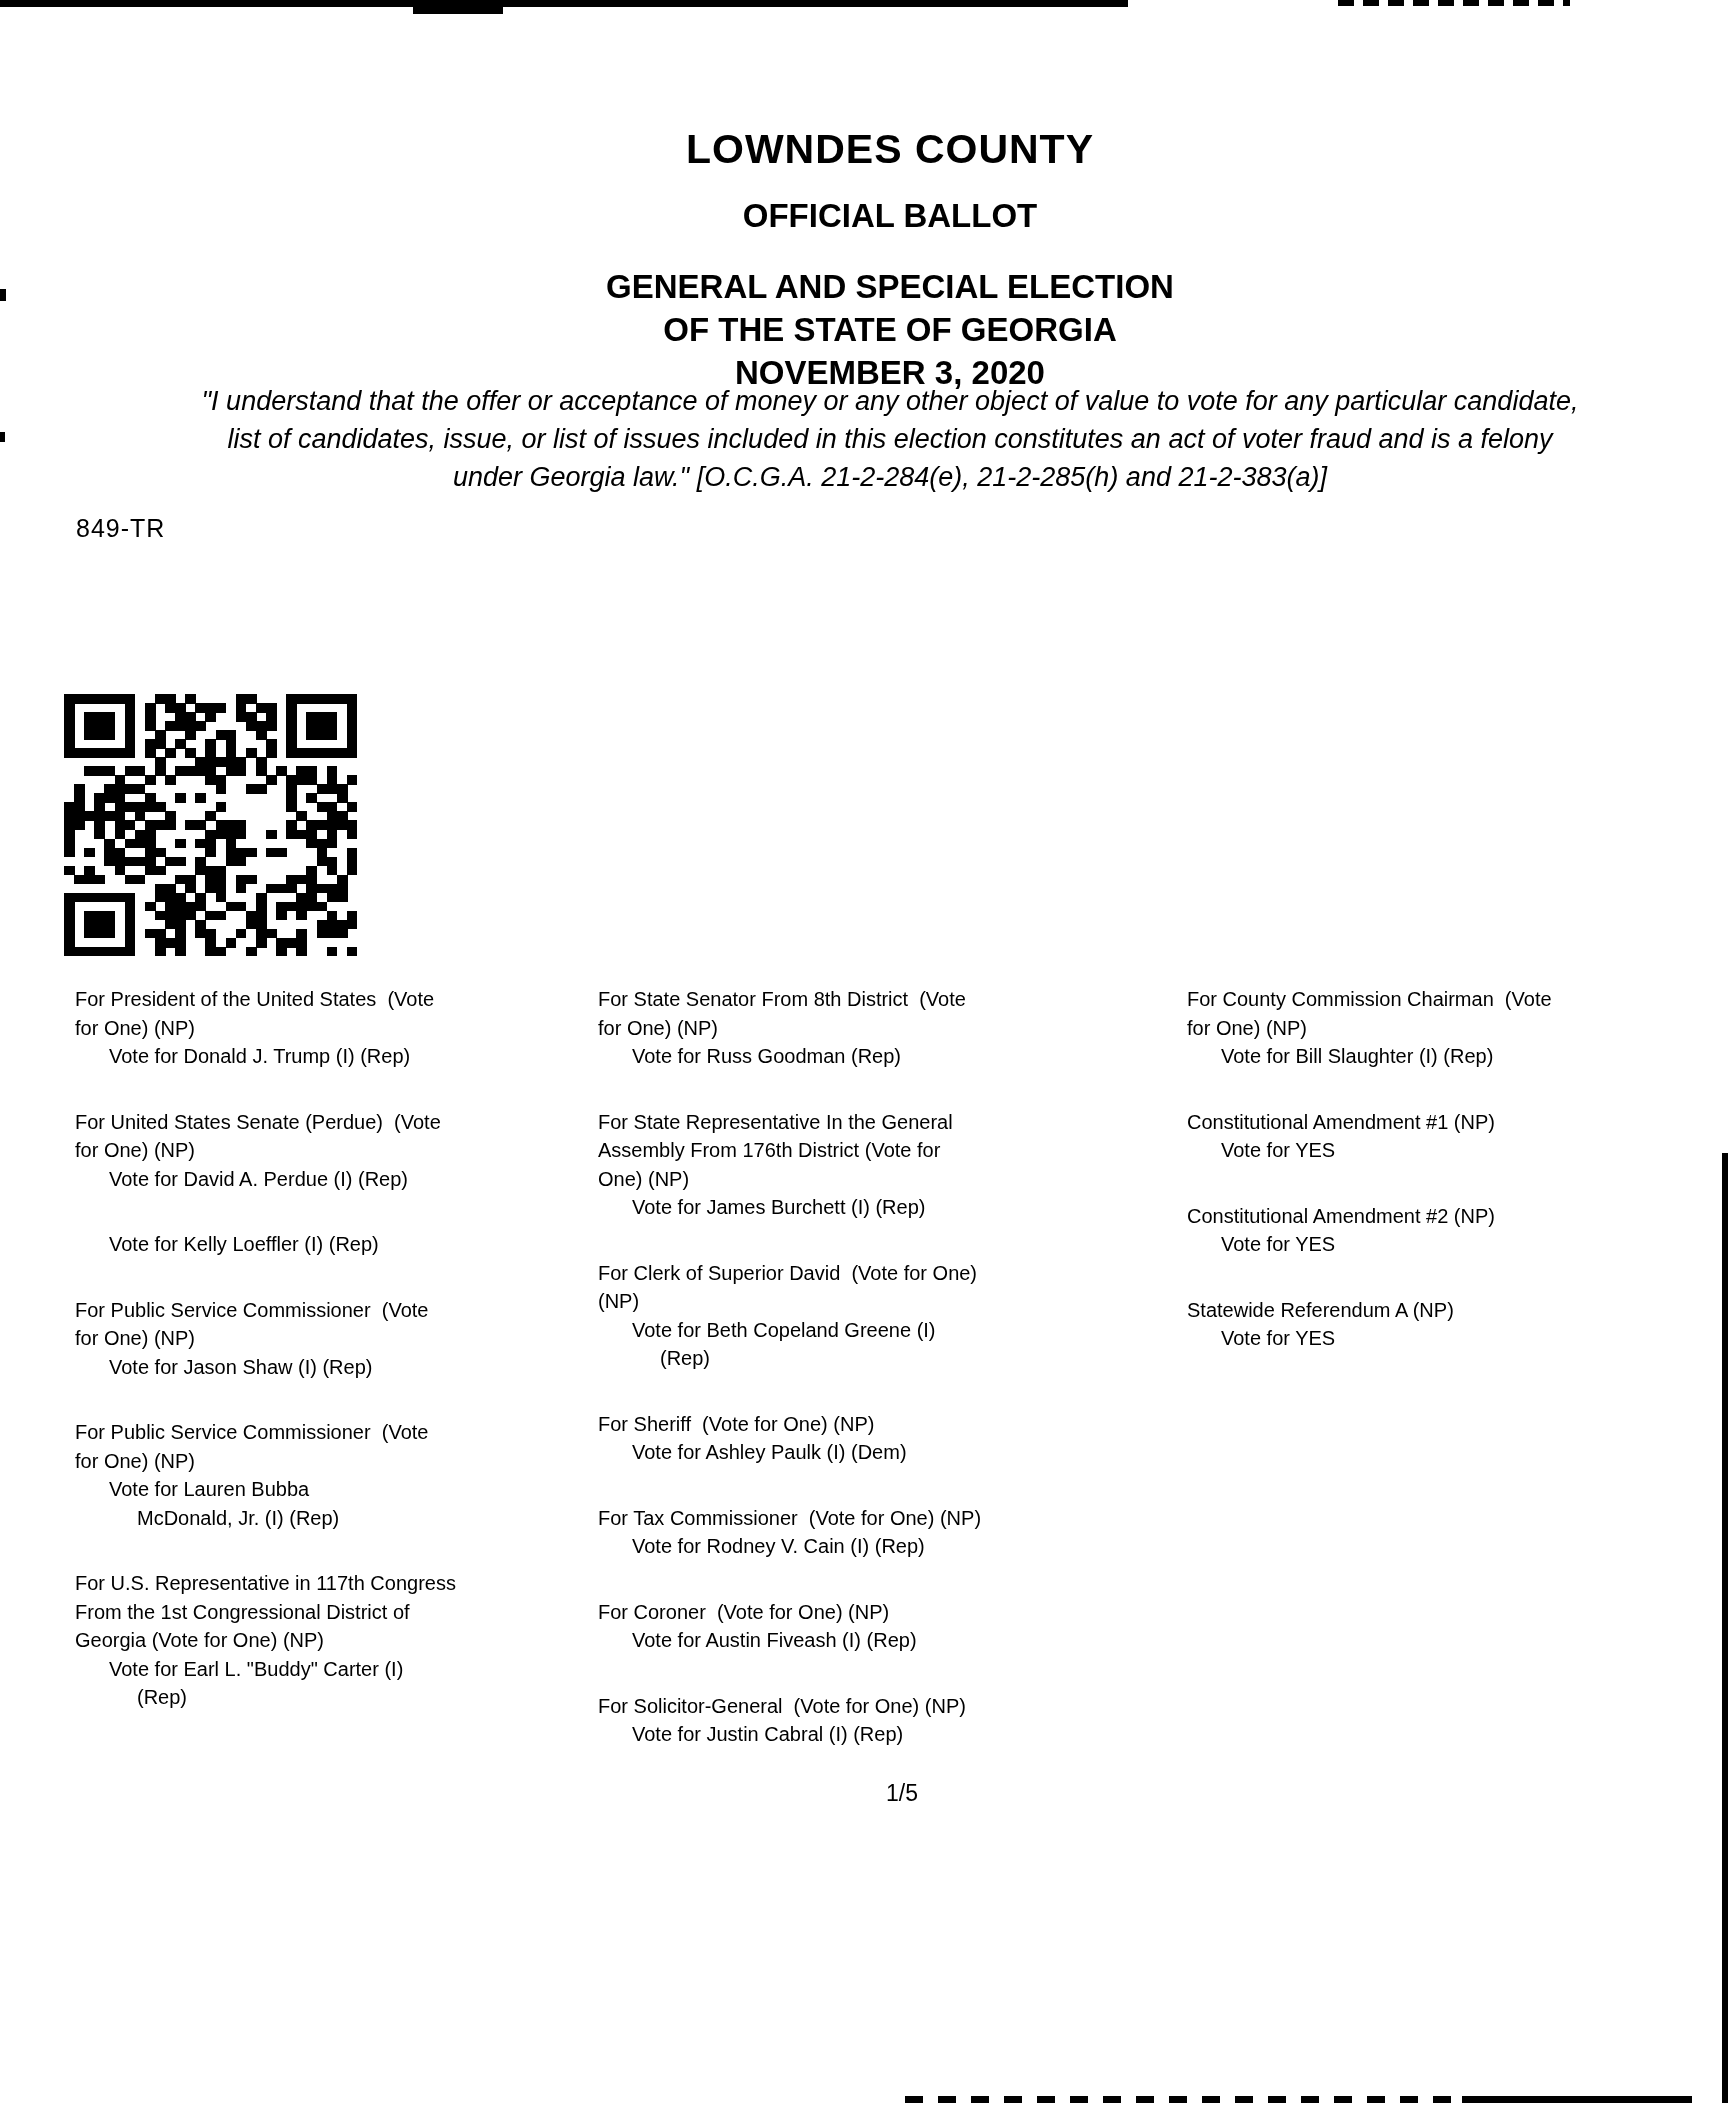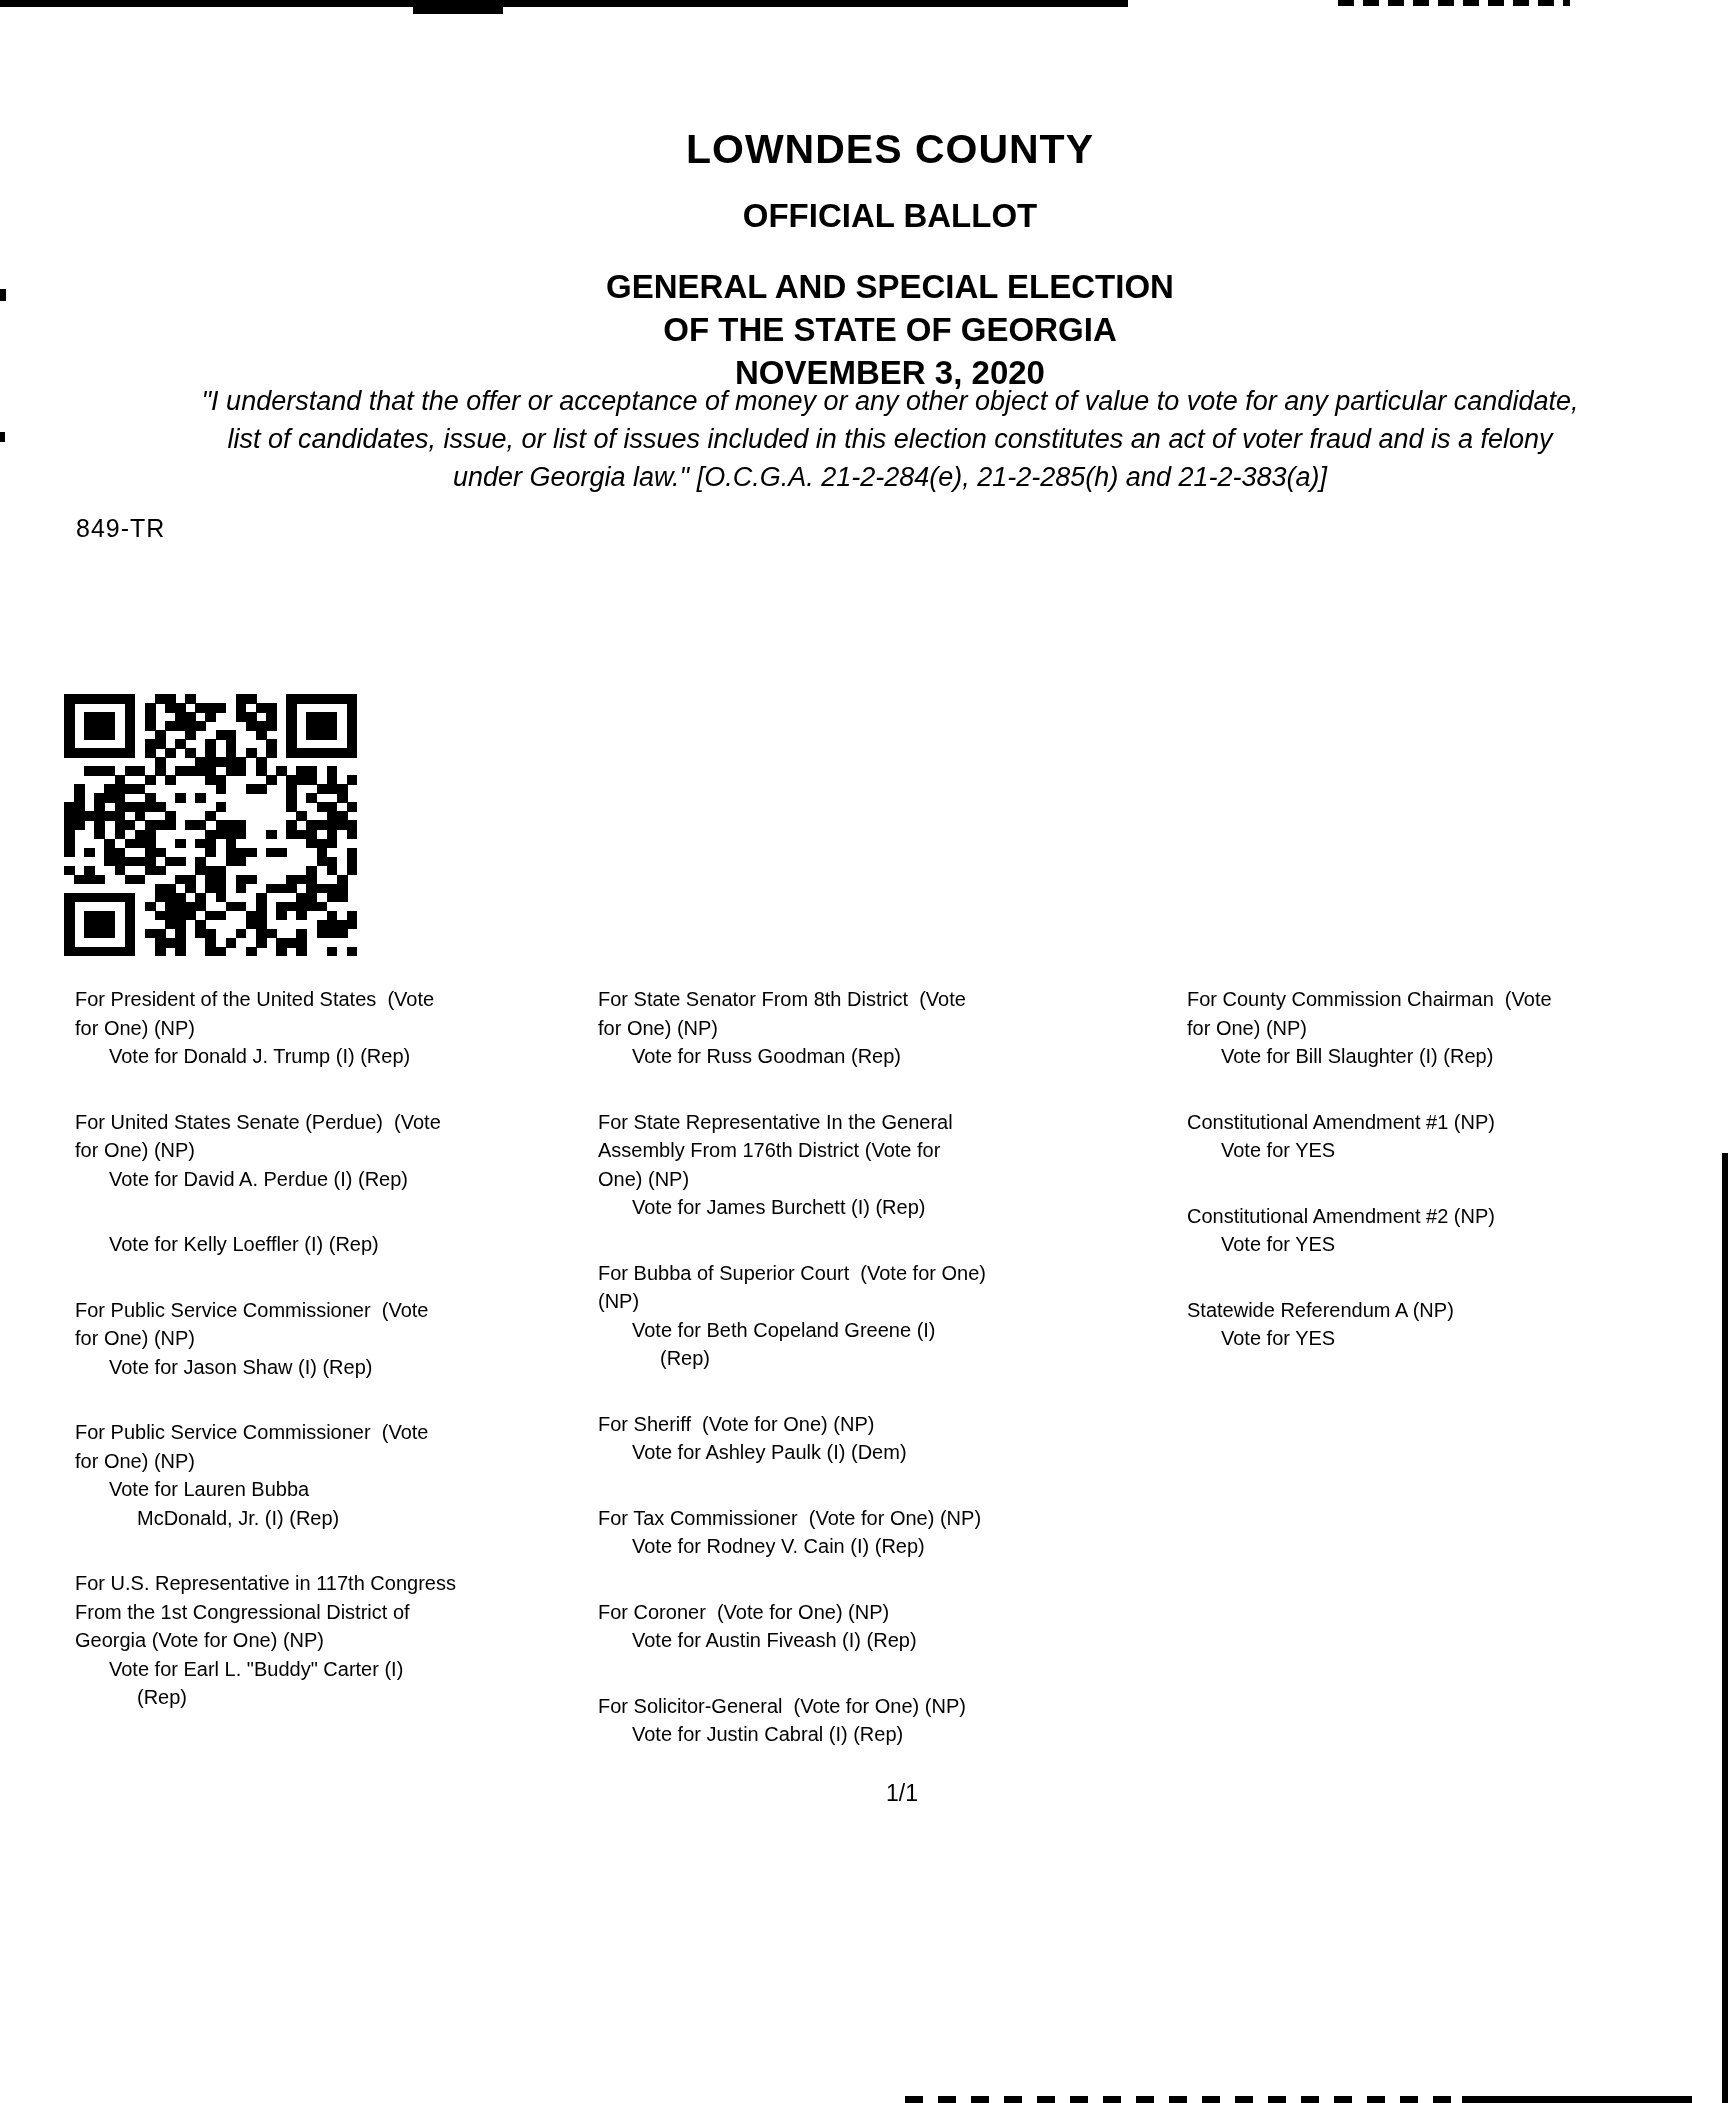--- a/index.html
+++ b/index.html
@@ -530,21 +530,21 @@
   </div>
   <div class="contest">
     <div class="c-title">For State Representative In the General
 Assembly From 176th District (Vote for
 One) (NP)</div>
     <div class="c-vote">Vote for James Burchett (I) (Rep)</div>
   </div>
   <div class="contest">
   </div>
   <div class="contest">
-    <div class="c-title">For Bubba of Superior Court  (Vote for One)
+    <div class="c-title">For Clerk of Superior David  (Vote for One)
 (NP)</div>
     <div class="c-vote">Vote for Beth Copeland Greene (I)
 (Rep)</div>
   </div>
   <div class="contest">
     <div class="c-title">For Sheriff  (Vote for One) (NP)</div>
     <div class="c-vote">Vote for Ashley Paulk (I) (Dem)</div>
   </div>
   <div class="contest">
     <div class="c-title">For Tax Commissioner  (Vote for One) (NP)</div>
@@ -573,13 +573,13 @@
   <div class="contest">
     <div class="c-title">Constitutional Amendment #2 (NP)</div>
     <div class="c-vote">Vote for YES</div>
   </div>
   <div class="contest">
     <div class="c-title">Statewide Referendum A (NP)</div>
     <div class="c-vote">Vote for YES</div>
   </div>
 </div>
 
-<div class="abs page-num">1/1</div>
+<div class="abs page-num">1/5</div>
 
 </body></html>

